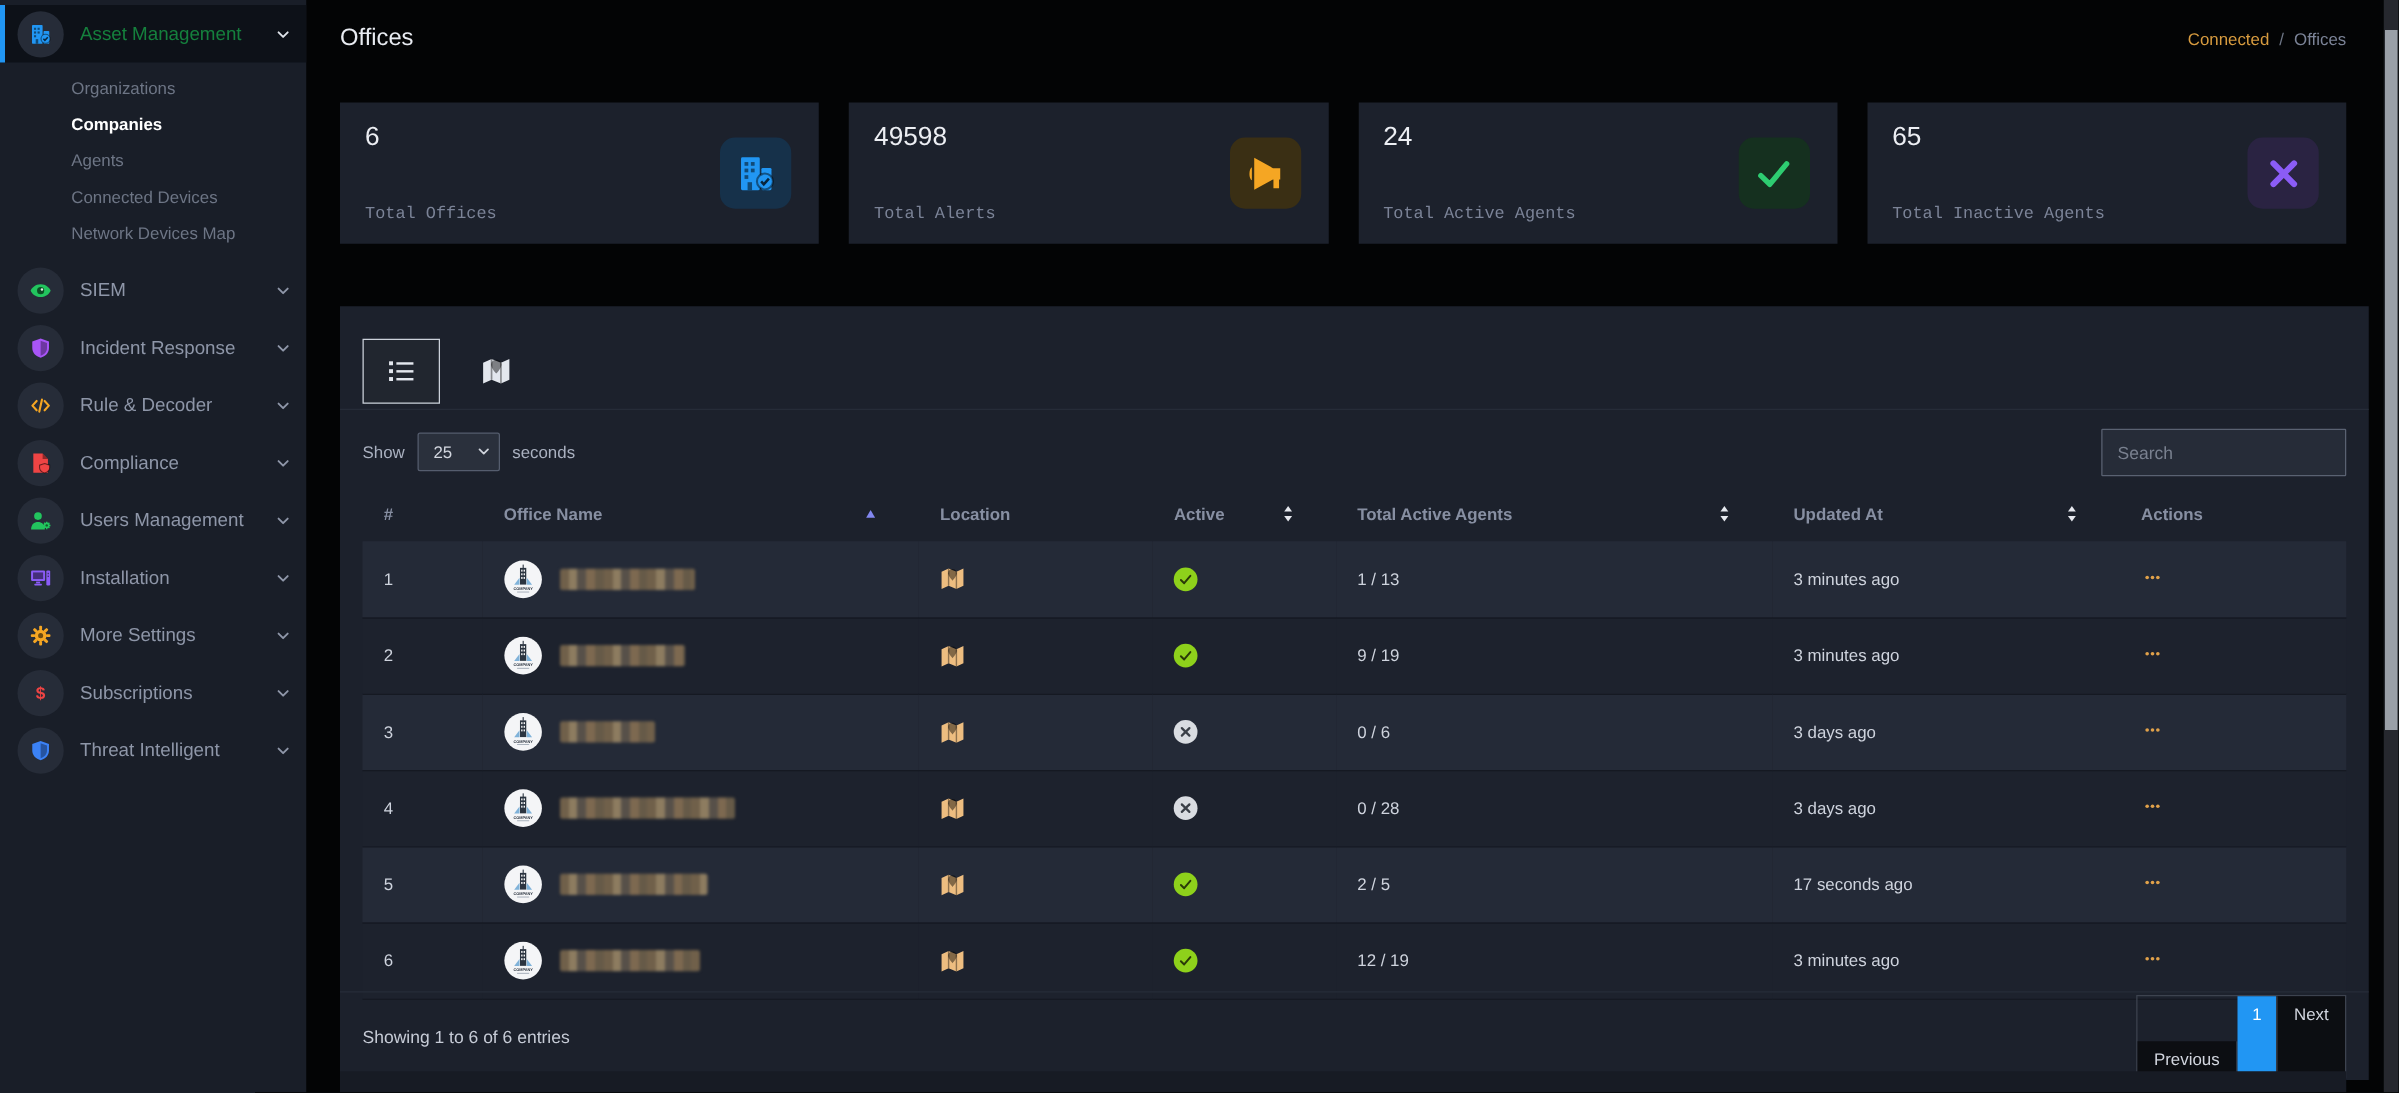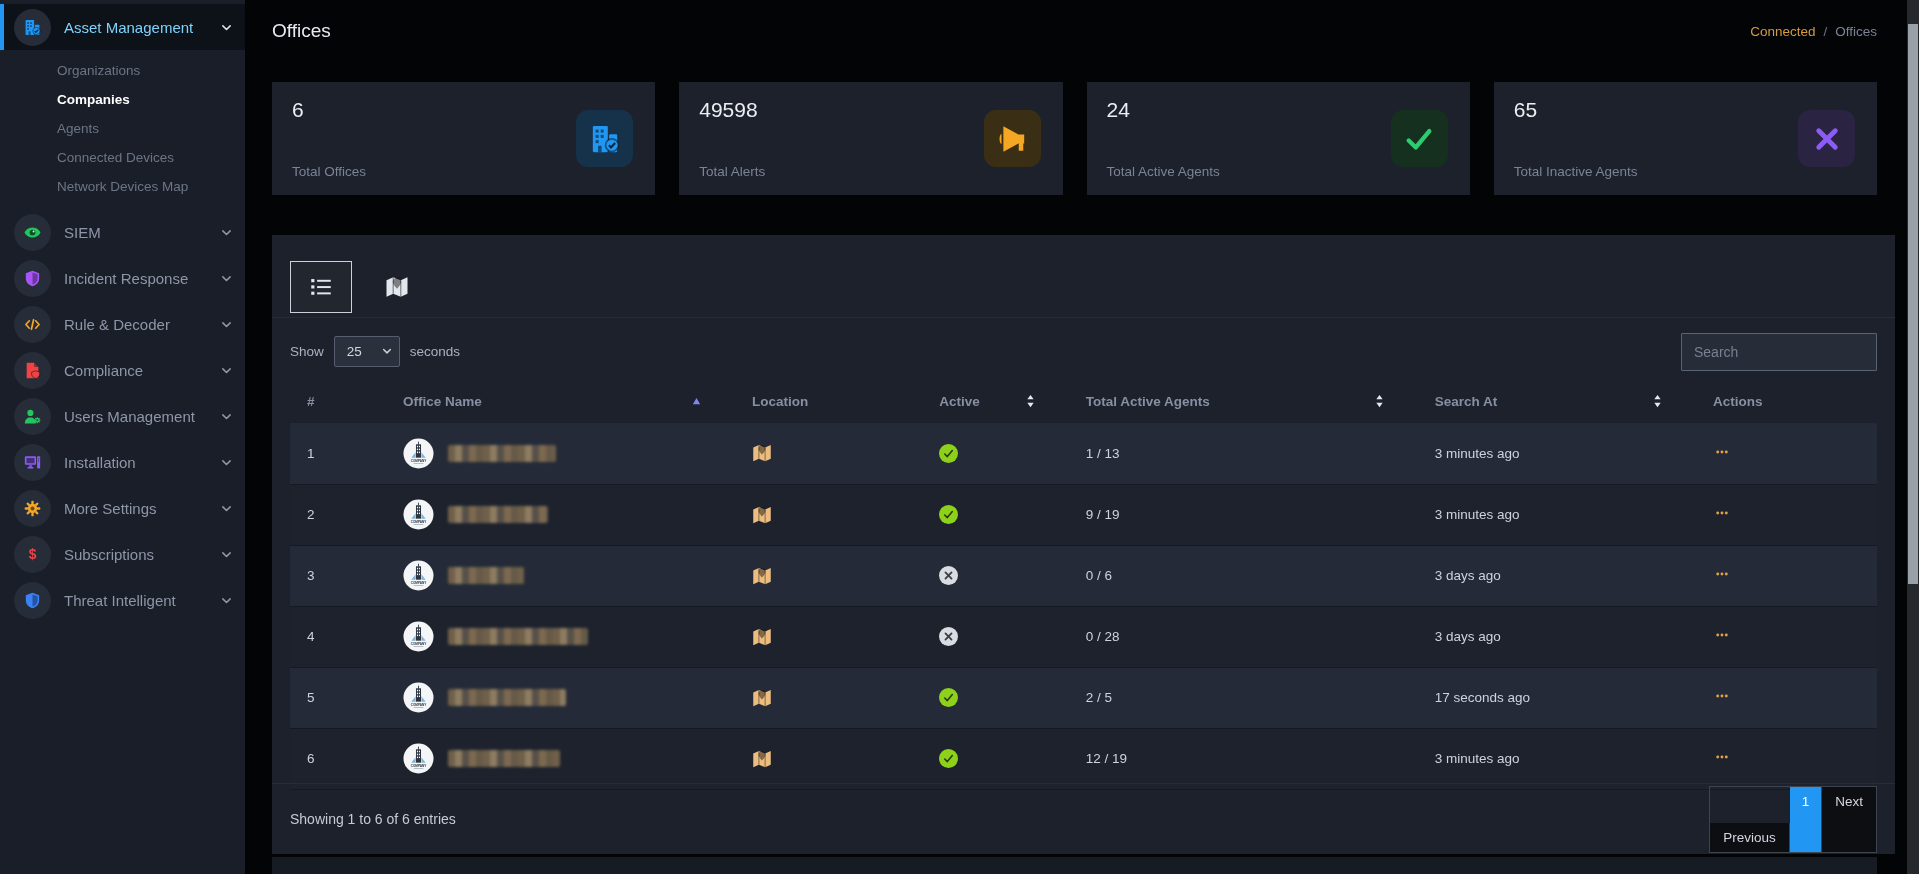--- a/index.html
+++ b/index.html
@@ -8,45 +8,45 @@
 
   
   .sidebar{position:absolute;left:0;top:0;width:245px;height:874px;background:#191e28;box-sizing:border-box;padding-top:4px;}
   .side-item{display:flex;align-items:center;gap:13px;height:46px;padding:0 12px 0 14px;cursor:pointer;box-sizing:border-box;}
   .side-item .icon-circle{width:37px;height:37px;border-radius:50%;background:#262c38;display:flex;align-items:center;justify-content:center;flex:0 0 auto;}
   .side-item .icon-circle svg{width:17px;height:17px;display:block;}
   .side-item .label{font-size:15px;color:#8e96a8;flex:1;white-space:nowrap;}
   .side-item .chev{color:#8e96a8;display:flex;}
   .side-item .chev svg{width:13px;height:13px;}
   .side-item.active{background:#0d1118;border-left:4px solid #2196f3;padding-left:10px;}
-  .side-item.active .label{color:#7dd3fc;}
+  .side-item.active .label{color:#15803d;}
   .side-item.active .chev{color:#dfe3ea;}
   .submenu{padding:6px 0 8px 57px;display:flex;flex-direction:column;justify-content:center;}
   .sub-item{font-size:13.5px;color:#6d7585;padding:7px 0;cursor:pointer;white-space:nowrap;}
   .sub-item.active{color:#ffffff;font-weight:bold;}
 
   
   .main{position:absolute;left:245px;top:0;width:1674px;height:874px;}
   .page-header{position:absolute;left:27px;right:42px;top:20px;display:flex;justify-content:space-between;align-items:center;}
   .page-title{font-size:19px;color:#e8ebf1;}
   .breadcrumb{font-size:13.5px;display:flex;gap:8px;align-items:center;}
   .crumb-parent{color:#d79b3f;cursor:pointer;}
   .crumb-sep{color:#6d7585;}
   .crumb-current{color:#7b8397;}
 
   
   .stats{position:absolute;left:27px;top:82px;width:1605px;display:flex;gap:24px;}
   .stat-card{flex:1;height:113px;background:#1c212c;position:relative;box-sizing:border-box;padding:16px 20px;}
   .stat-value{font-size:21px;color:#eceef3;}
-  .stat-label{position:absolute;left:20px;bottom:16px;font-size:13.5px;color:#7b8397;}
+  .stat-label{position:absolute;left:20px;bottom:16px;font-size:13.5px;color:#7b8397;font-family:Liberation Mono, monospace;}
   .stat-iconbox{position:absolute;right:22px;top:28px;width:57px;height:57px;border-radius:12px;display:flex;align-items:center;justify-content:center;}
   .stat-iconbox svg{width:30px;height:30px;display:block;}
 
   
-  .panel{position:absolute;left:27px;top:235px;width:1623px;height:619px;background:#1c212c;box-sizing:border-box;}
+  .panel{position:absolute;left:27px;top:245px;width:1623px;height:619px;background:#1c212c;box-sizing:border-box;}
   .toolbar{height:83px;box-sizing:border-box;padding:26px 18px 0 18px;border-bottom:1px solid #262c38;display:flex;gap:14px;align-items:flex-start;}
   .view-btn{width:62px;height:52px;display:flex;align-items:center;justify-content:center;color:#e3e7ee;cursor:pointer;border:1px solid transparent;box-sizing:border-box;background:transparent;}
   .view-btn.selected{border:1px solid #ccd2db;background:#21262f;}
   .view-btn svg{width:24px;height:24px;}
   .controls{height:67px;display:flex;align-items:center;padding:0 18px;box-sizing:border-box;}
   .show-group{display:flex;align-items:center;gap:10px;font-size:13.5px;color:#aab1c0;}
   .select-wrap{position:relative;display:inline-block;}
   .page-select{width:66px;height:31px;background:#2a303c;border:1px solid #555d6e;color:#d2d6df;font-size:13.5px;padding:0 22px 0 12px;appearance:none;-webkit-appearance:none;border-radius:2px;}
   .select-wrap .chev{position:absolute;right:7px;top:9px;pointer-events:none;color:#cfd4dc;display:flex;}
   .select-wrap .chev svg{width:12px;height:12px;}
@@ -472,21 +472,21 @@
                     <span class="sort-glyph both">
                       <svg viewBox="0 0 10 16" width="9" height="14" fill="currentColor">
                         <polygon points="5,1 8.6,6 1.4,6"></polygon>
                         <polygon points="5,15 8.6,10 1.4,10"></polygon>
                       </svg>
                     </span>
                   </span>
                 </th>
                 <th>
                   <span class="th-inner">
-                    <span>Search At</span>
+                    <span>Updated At</span>
                     <span class="sort-glyph both">
                       <svg viewBox="0 0 10 16" width="9" height="14" fill="currentColor">
                         <polygon points="5,1 8.6,6 1.4,6"></polygon>
                         <polygon points="5,15 8.6,10 1.4,10"></polygon>
                       </svg>
                     </span>
                   </span>
                 </th>
                 <th>
                   <span class="th-inner">

